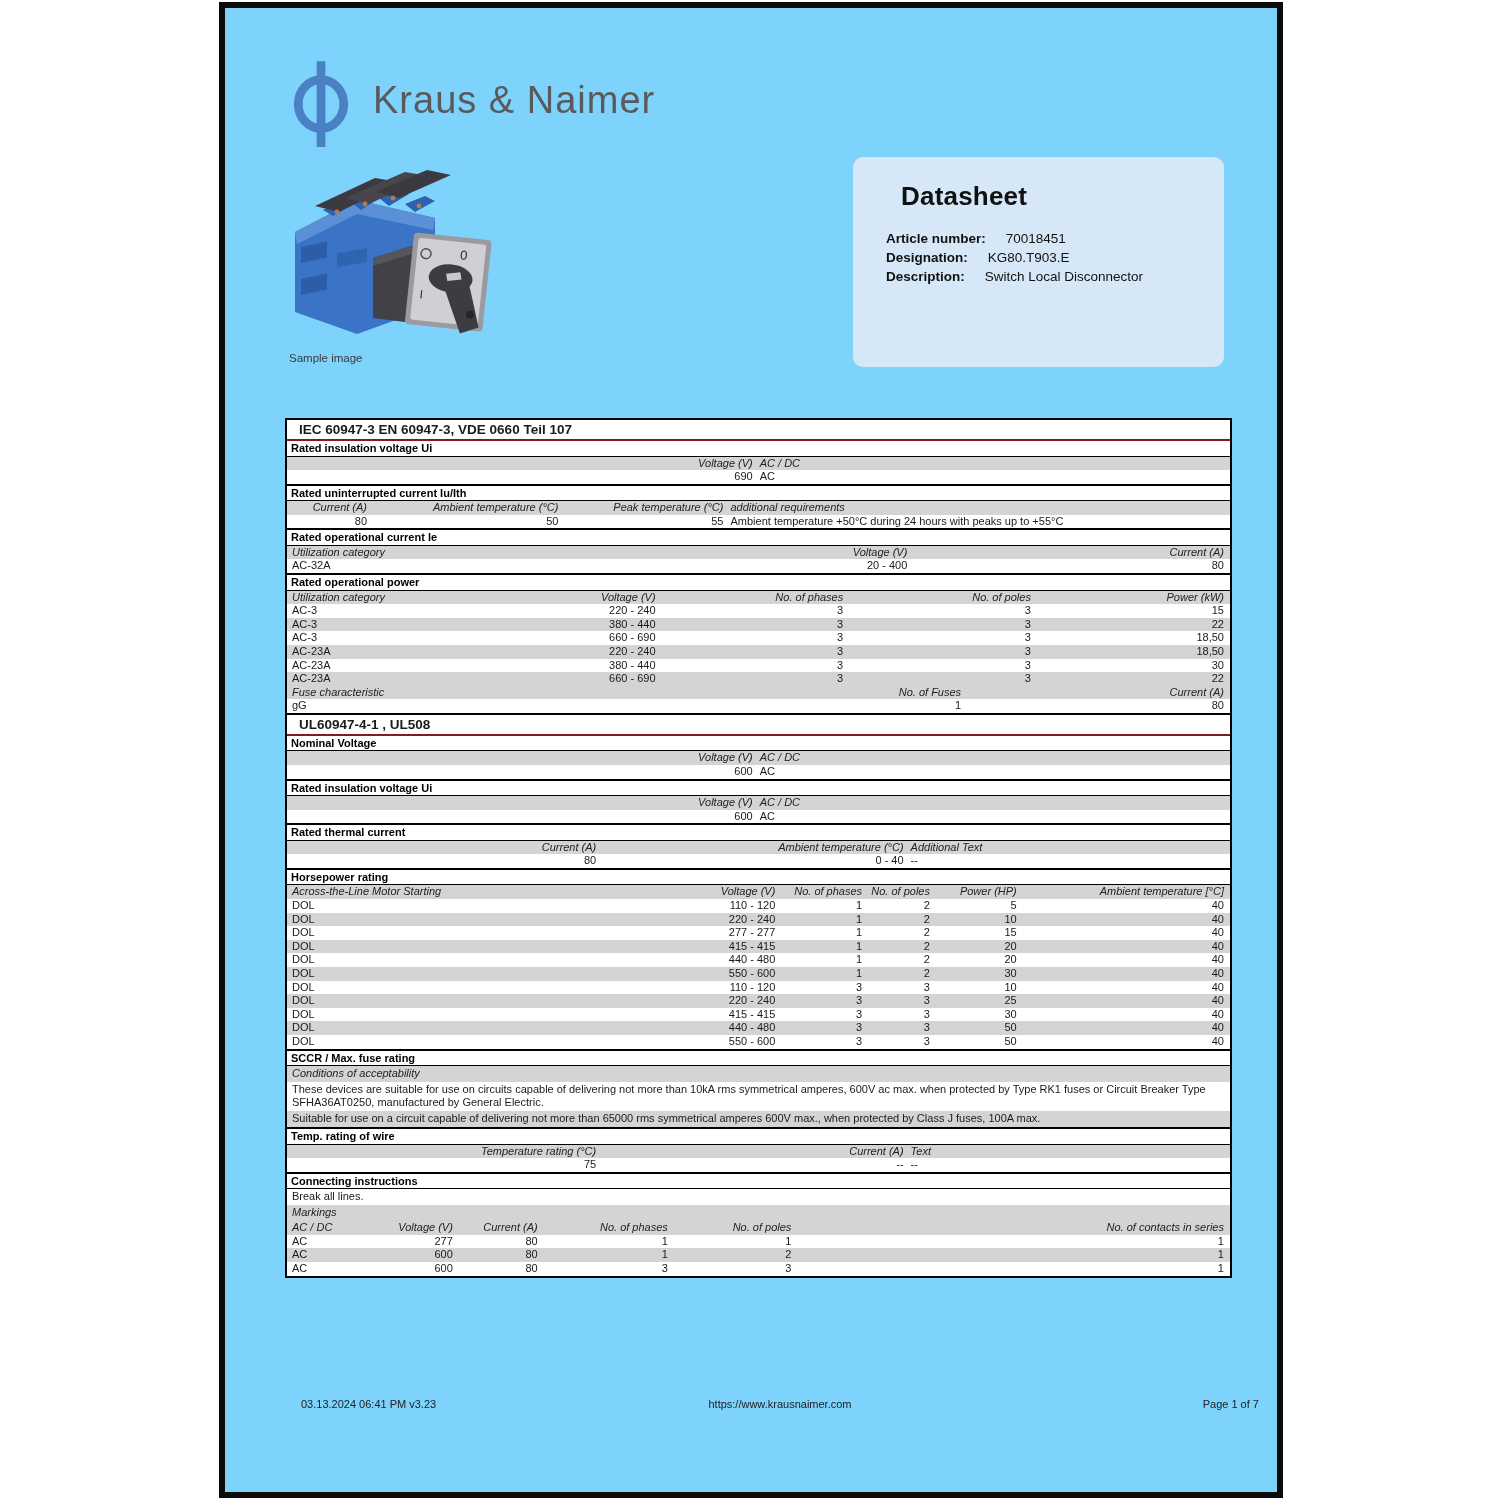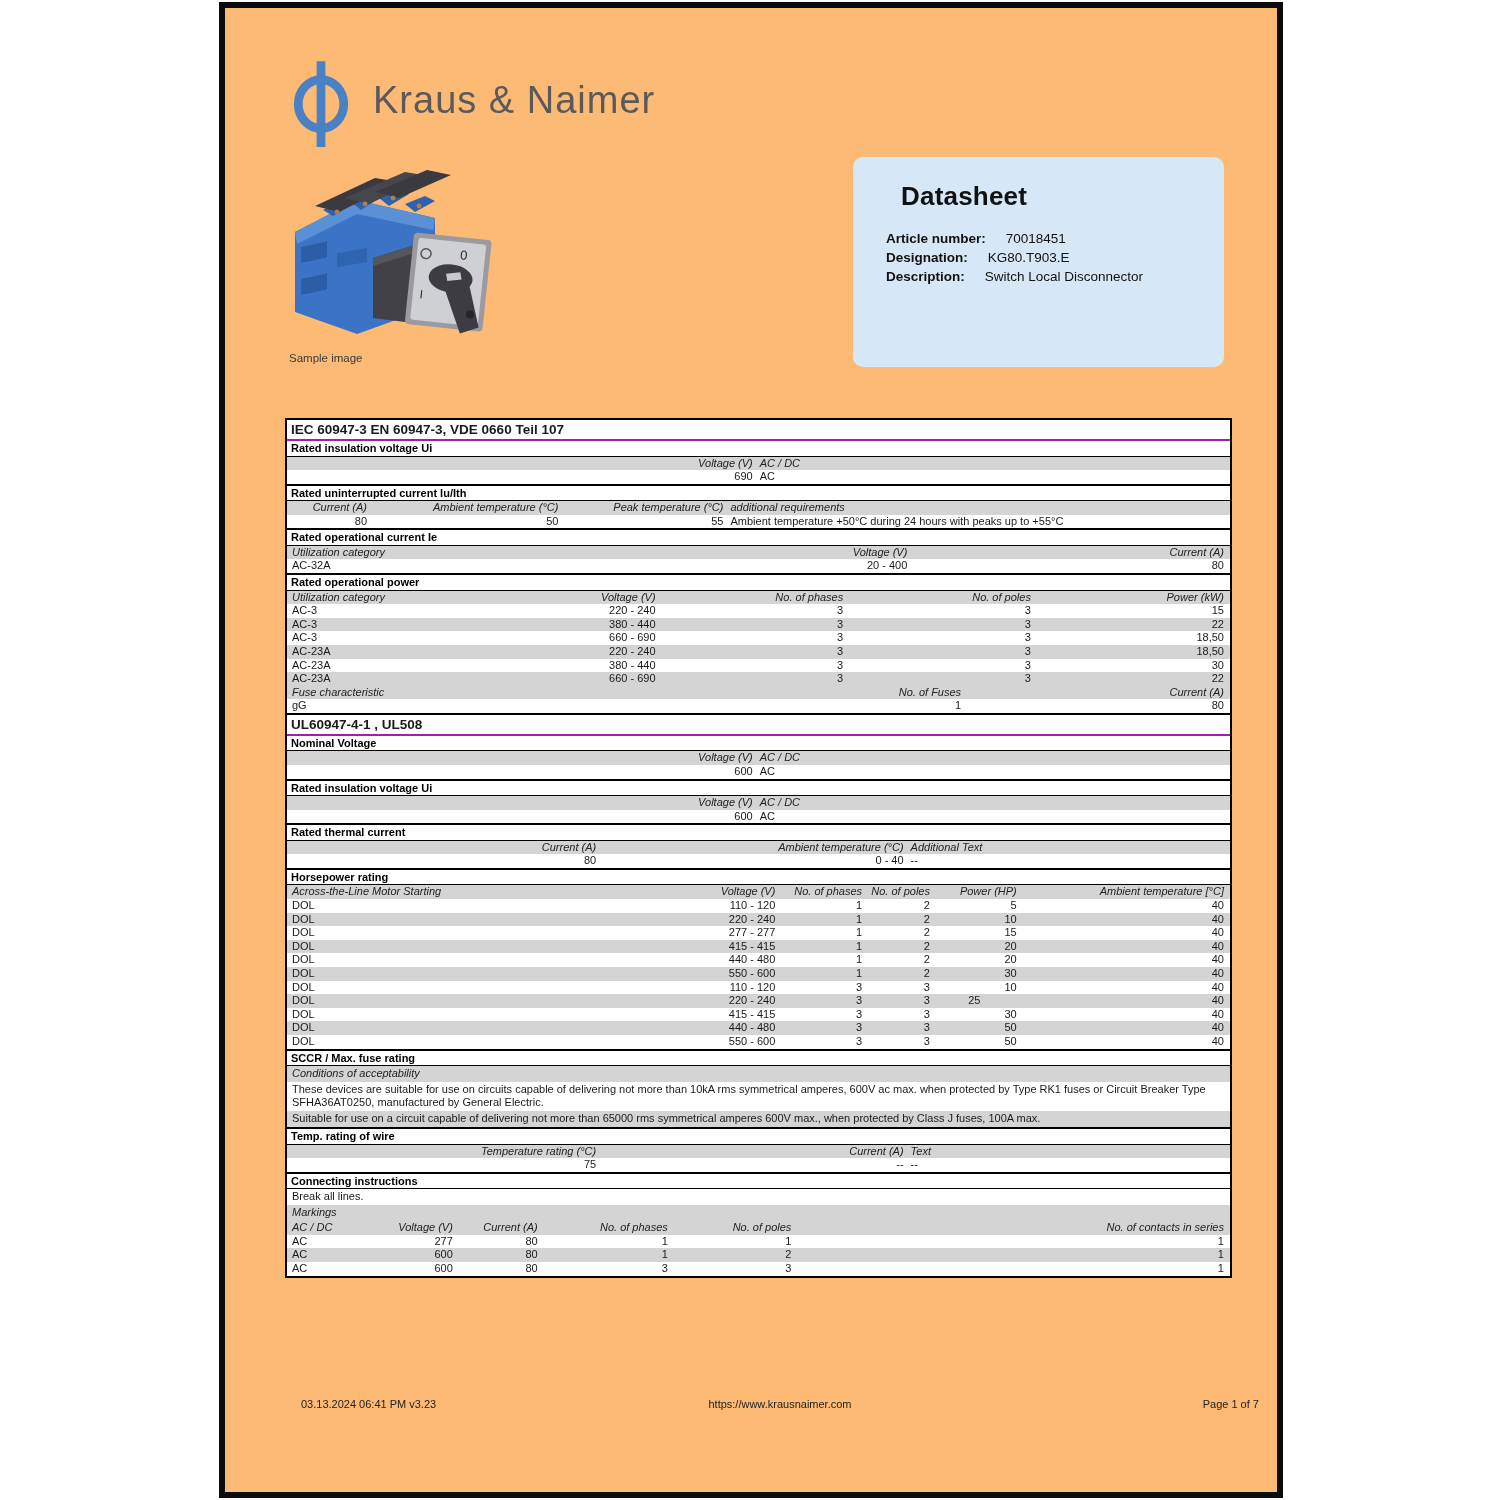--- a/index.html
+++ b/index.html
@@ -6,21 +6,21 @@
     --logo-blue:#4a80c4;
     --card-bg:#d6e8f8;
     --row-gray:#d4d4d4;
     --ink:#1a1a1a;
   }
   *{box-sizing:border-box;margin:0;padding:0;}
   body{background:#ffffff;font-family:"Liberation Sans",sans-serif;}
   .canvas{position:relative;width:1500px;height:1500px;background:#ffffff;overflow:hidden;}
   .page{
     position:absolute;left:219px;top:2px;width:1064px;height:1496px;
-    background:#fdba74;border:6px solid #0b0b0b;
+    background:#7dd3fc;border:6px solid #0b0b0b;
   }
   
   .logo{position:absolute;left:68px;top:50px;display:flex;align-items:center;gap:24px;color:var(--logo-blue);}
   .logo svg{display:block;}
   .brand{font-size:38px;color:#5a5a5c;letter-spacing:1px;margin-top:-8px;white-space:nowrap;}
   
   .product{position:absolute;left:62px;top:158px;width:208px;height:182px;}
   .sample-caption{position:absolute;left:64px;top:344px;font-size:11.5px;color:#3a3a3a;}
   
   .card{
@@ -31,21 +31,21 @@
   .card .card-lines{margin-top:17px;font-size:13.5px;line-height:19px;color:#111;}
   .card .lbl{font-weight:bold;margin-right:20px;}
   
   .spec-table{
     position:absolute;left:60px;top:410px;width:947px;
     border:2px solid #000;background:#fff;color:var(--ink);
   }
   .trow{display:flex;min-height:13.6px;line-height:13.6px;font-size:11px;}
   .trow.group{
     display:block;font-weight:bold;font-size:13.5px;line-height:19px;min-height:19px;
-    padding-left:4px;border-top:2px solid #000;border-bottom:2px solid #a21caf;background:#fff;
+    padding-left:12px;border-top:2px solid #000;border-bottom:2px solid #7f1d1d;background:#fff;
   }
   .spec-table .trow:first-child{border-top:none;}
   .trow.section{
     display:block;font-weight:bold;font-size:11px;line-height:14.5px;min-height:14.5px;
     padding-left:4px;border-top:2px solid #000;border-bottom:1px solid #000;background:#fff;color:#000;
   }
   .trow.group + .trow.section{border-top:none;}
   .trow.head{background:var(--row-gray);font-style:italic;color:#222;}
   .trow.bg-gray{background:var(--row-gray);}
   .trow.bg-white{background:#fff;}
@@ -320,21 +320,21 @@
           <span class="cell r" style="width: 9.2%;">3</span>
           <span class="cell r" style="width: 7.2%;">3</span>
           <span class="cell r" style="width: 9.2%;">10</span>
           <span class="cell r" style="width: 22.4%;">40</span>
         </div>
         <div class="trow data bg-gray">
           <span class="cell l" style="width: 30%;">DOL</span>
           <span class="cell r" style="width: 22%;">220 - 240</span>
           <span class="cell r" style="width: 9.2%;">3</span>
           <span class="cell r" style="width: 7.2%;">3</span>
-          <span class="cell r" style="width: 9.2%; text-align: center;">25</span>
+          <span class="cell r" style="width: 9.2%;">25</span>
           <span class="cell r" style="width: 22.4%;">40</span>
         </div>
         <div class="trow data bg-white">
           <span class="cell l" style="width: 30%;">DOL</span>
           <span class="cell r" style="width: 22%;">415 - 415</span>
           <span class="cell r" style="width: 9.2%;">3</span>
           <span class="cell r" style="width: 7.2%;">3</span>
           <span class="cell r" style="width: 9.2%;">30</span>
           <span class="cell r" style="width: 22.4%;">40</span>
         </div>

